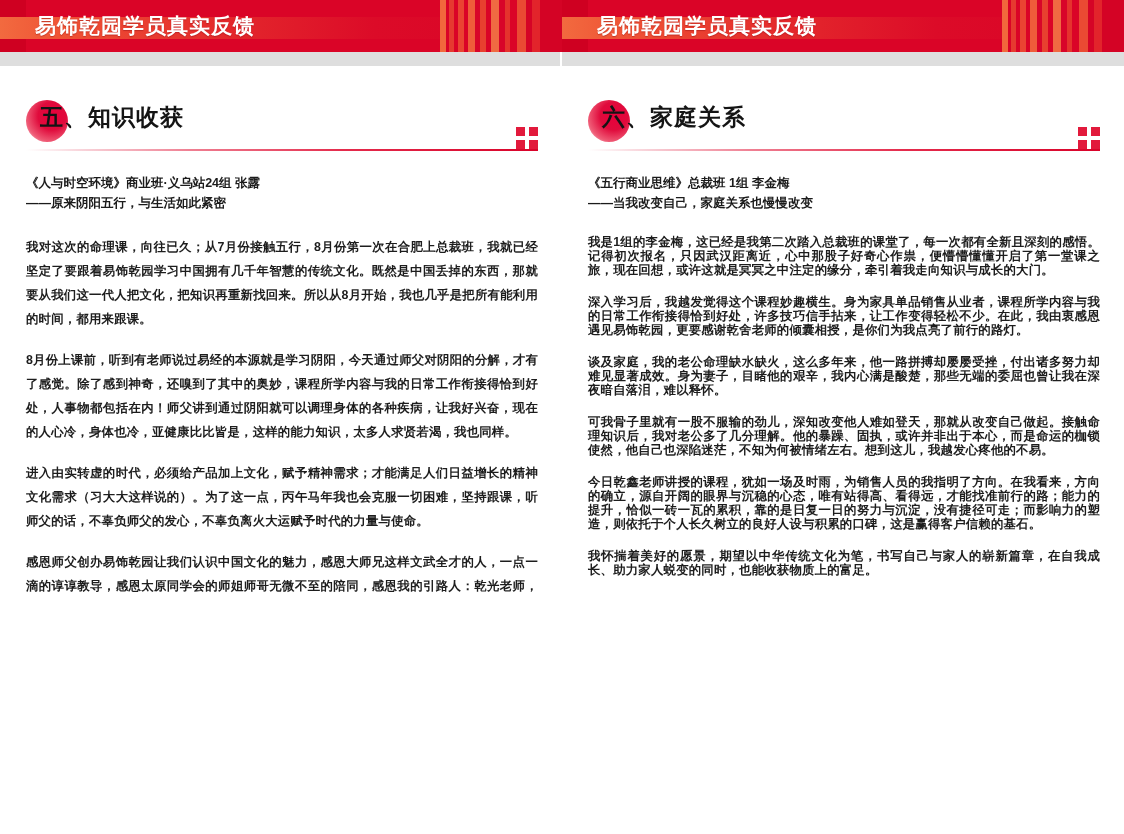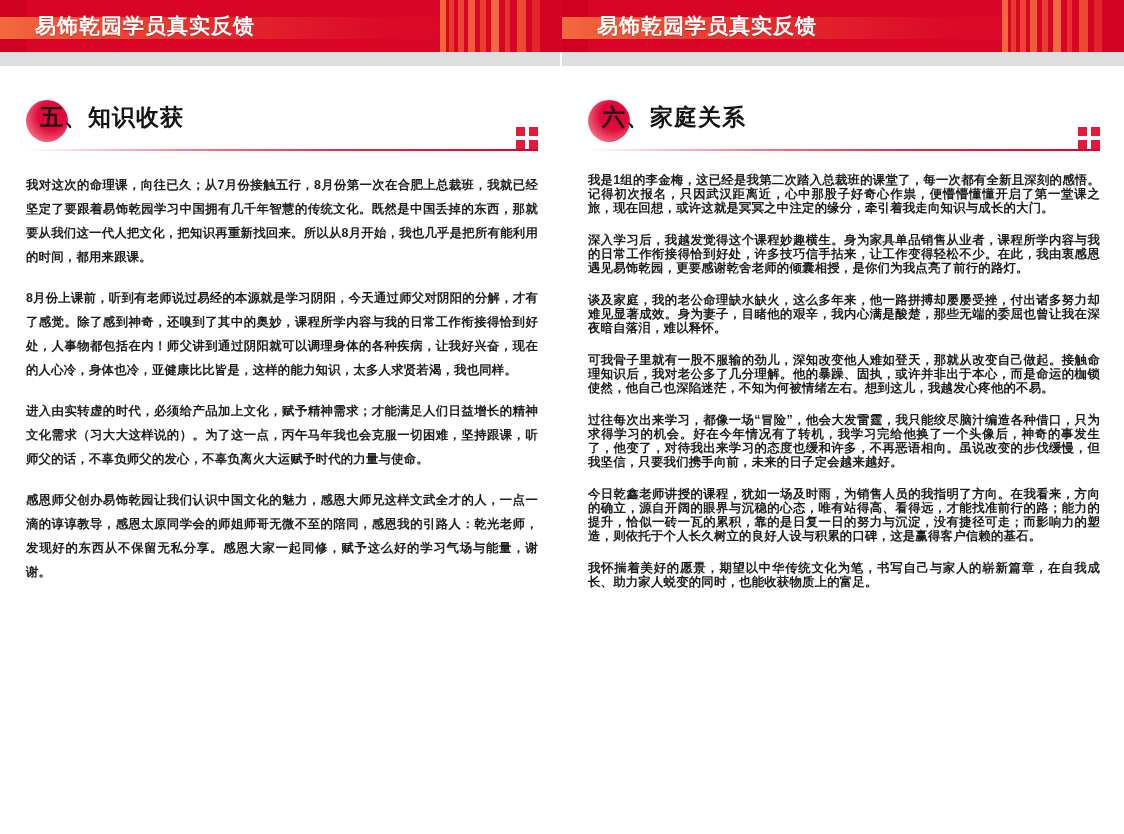--- a/index.html
+++ b/index.html
@@ -177,20 +177,24 @@
 
       <div class="rule">
         <span class="dots">
           <span></span>
           <span></span>
           <span></span>
           <span></span>
         </span>
       </div>
 
+      <div class="subtitle">
+        <div class="line1">《人与时空环境》商业班·义乌站24组 张露</div>
+        <div class="line2">——原来阴阳五行，与生活如此紧密</div>
+      </div>
 
       <div class="paras">
         <p>我对这次的命理课，向往已久；从7月份接触五行，8月份第一次在合肥上总裁班，我就已经坚定了要跟着易饰乾园学习中国拥有几千年智慧的传统文化。既然是中国丢掉的东西，那就要从我们这一代人把文化，把知识再重新找回来。所以从8月开始，我也几乎是把所有能利用的时间，都用来跟课。</p>
         <p>8月份上课前，听到有老师说过易经的本源就是学习阴阳，今天通过师父对阴阳的分解，才有了感觉。除了感到神奇，还嗅到了其中的奥妙，课程所学内容与我的日常工作衔接得恰到好处，人事物都包括在内！师父讲到通过阴阳就可以调理身体的各种疾病，让我好兴奋，现在的人心冷，身体也冷，亚健康比比皆是，这样的能力知识，太多人求贤若渴，我也同样。</p>
         <p>进入由实转虚的时代，必须给产品加上文化，赋予精神需求；才能满足人们日益增长的精神文化需求（习大大这样说的）。为了这一点，丙午马年我也会克服一切困难，坚持跟课，听师父的话，不辜负师父的发心，不辜负离火大运赋予时代的力量与使命。</p>
         <p>感恩师父创办易饰乾园让我们认识中国文化的魅力，感恩大师兄这样文武全才的人，一点一滴的谆谆教导，感恩太原同学会的师姐师哥无微不至的陪同，感恩我的引路人：乾光老师，发现好的东西从不保留无私分享。感恩大家一起同修，赋予这么好的学习气场与能量，谢谢。</p>
       </div>
 
     </div>
   </section>
@@ -234,27 +238,30 @@
 
       <div class="rule">
         <span class="dots">
           <span></span>
           <span></span>
           <span></span>
           <span></span>
         </span>
       </div>
 
+      <div class="subtitle">
+        <div class="line1">《五行商业思维》总裁班 1组 李金梅</div>
+        <div class="line2">——当我改变自己，家庭关系也慢慢改变</div>
+      </div>
 
       <div class="paras">
         <p>我是1组的李金梅，这已经是我第二次踏入总裁班的课堂了，每一次都有全新且深刻的感悟。记得初次报名，只因武汉距离近，心中那股子好奇心作祟，便懵懵懂懂开启了第一堂课之旅，现在回想，或许这就是冥冥之中注定的缘分，牵引着我走向知识与成长的大门。</p>
         <p>深入学习后，我越发觉得这个课程妙趣横生。身为家具单品销售从业者，课程所学内容与我的日常工作衔接得恰到好处，许多技巧信手拈来，让工作变得轻松不少。在此，我由衷感恩遇见易饰乾园，更要感谢乾舍老师的倾囊相授，是你们为我点亮了前行的路灯。</p>
         <p>谈及家庭，我的老公命理缺水缺火，这么多年来，他一路拼搏却屡屡受挫，付出诸多努力却难见显著成效。身为妻子，目睹他的艰辛，我内心满是酸楚，那些无端的委屈也曾让我在深夜暗自落泪，难以释怀。</p>
         <p>可我骨子里就有一股不服输的劲儿，深知改变他人难如登天，那就从改变自己做起。接触命理知识后，我对老公多了几分理解。他的暴躁、固执，或许并非出于本心，而是命运的枷锁使然，他自己也深陷迷茫，不知为何被情绪左右。想到这儿，我越发心疼他的不易。</p>
-        <p>过往每次出来学习，都像一场“冒险”，他会大发雷霆，我只能绞尽脑汁编造各种借口，只为求得学习的机会。好在今年情况有了转机，我学习完给他换了一个头像后，神奇的事发生了，他变了，对待我出来学习的态度也缓和许多，不再恶语相向。虽说改变的步伐缓慢，但我坚信，只要我们携手向前，未来的日子定会越来越好。</p>
         <p class="tight">今日乾鑫老师讲授的课程，犹如一场及时雨，为销售人员的我指明了方向。在我看来，方向的确立，源自开阔的眼界与沉稳的心态，唯有站得高、看得远，才能找准前行的路；能力的提升，恰似一砖一瓦的累积，靠的是日复一日的努力与沉淀，没有捷径可走；而影响力的塑造，则依托于个人长久树立的良好人设与积累的口碑，这是赢得客户信赖的基石。</p>
         <p>我怀揣着美好的愿景，期望以中华传统文化为笔，书写自己与家人的崭新篇章，在自我成长、助力家人蜕变的同时，也能收获物质上的富足。</p>
 
       </div>
 
     </div>
   </section>
 
 </div>
 

